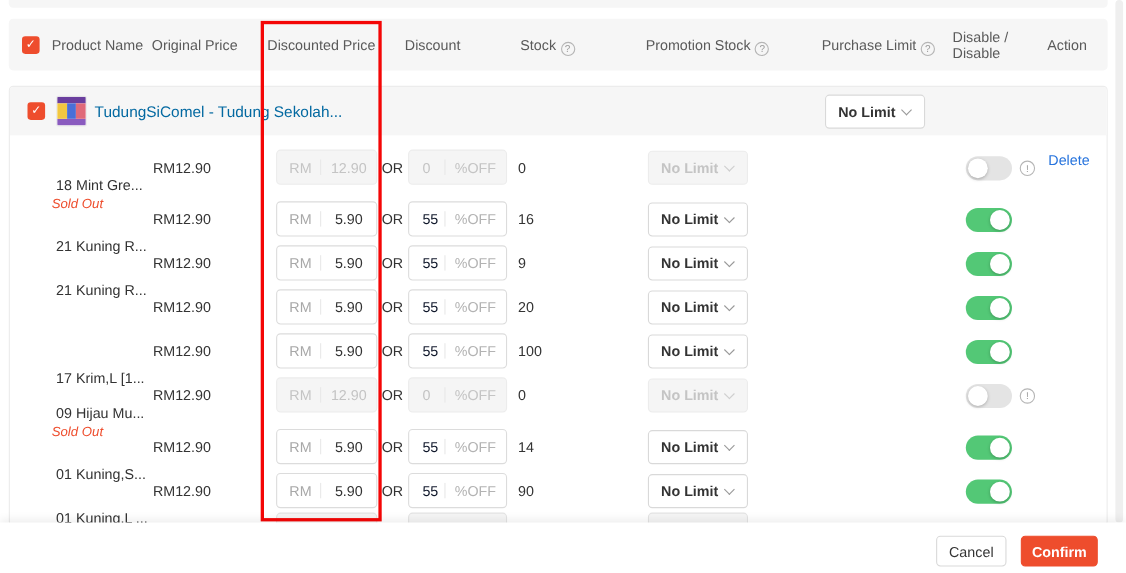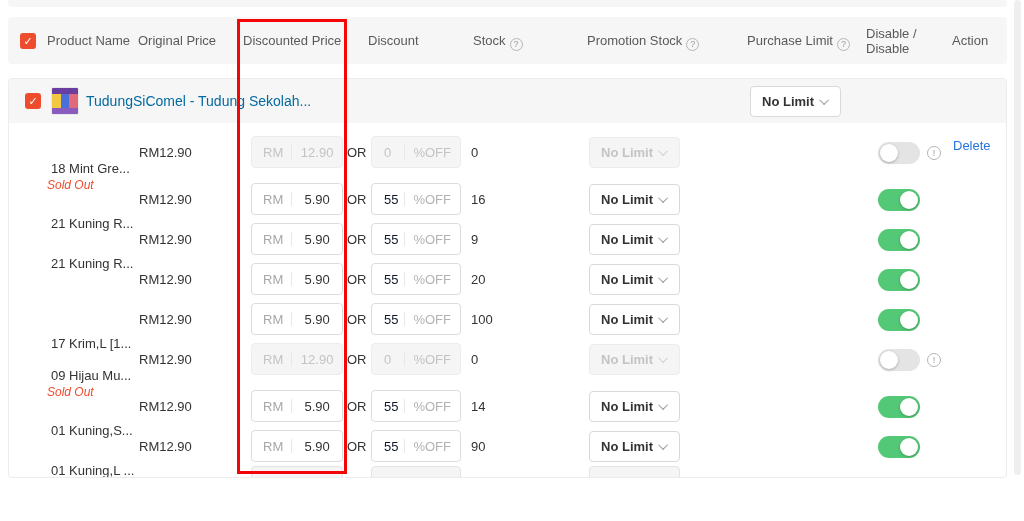--- a/index.html
+++ b/index.html
@@ -365,13 +365,17 @@
 
     <div class="partial">
       <div class="shell" style="left:242px; width:92px;"></div>
       <div class="shell" style="left:362px; width:90px;"></div>
       <div class="shell" style="left:580px; width:91px; height:31px;"></div>
     </div>
   </div>
 
   <div class="annotation"></div>
 
+  <div class="footer">
+    <div class="btn btn-cancel">Cancel</div>
+    <div class="btn btn-confirm">Confirm</div>
+  </div>
 </div>
 
 </body></html>

